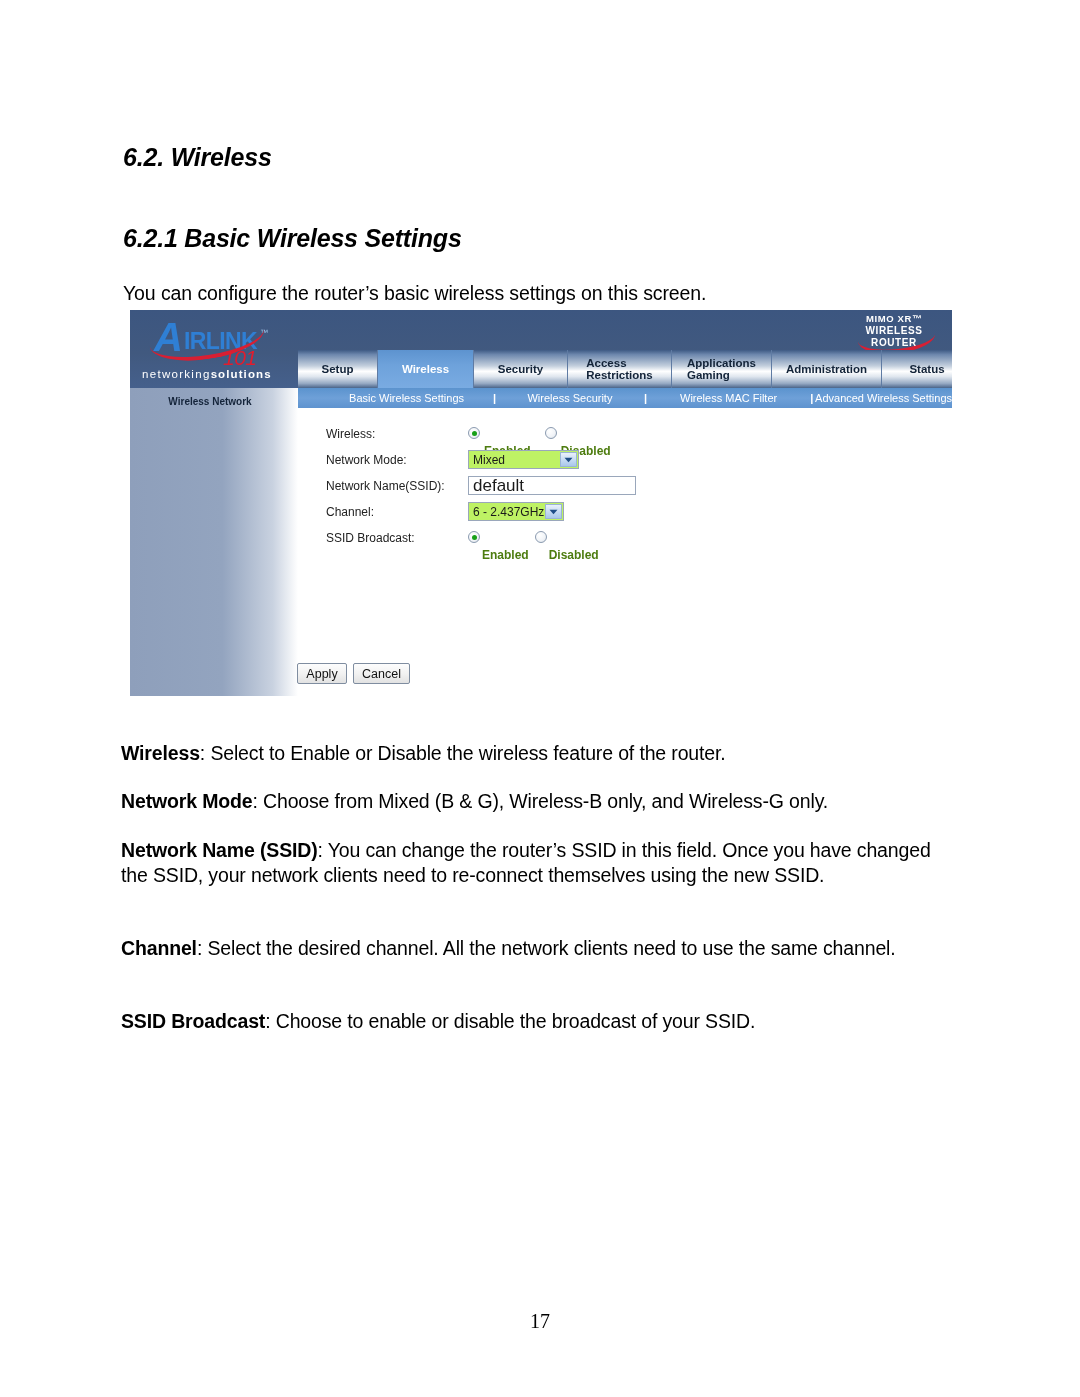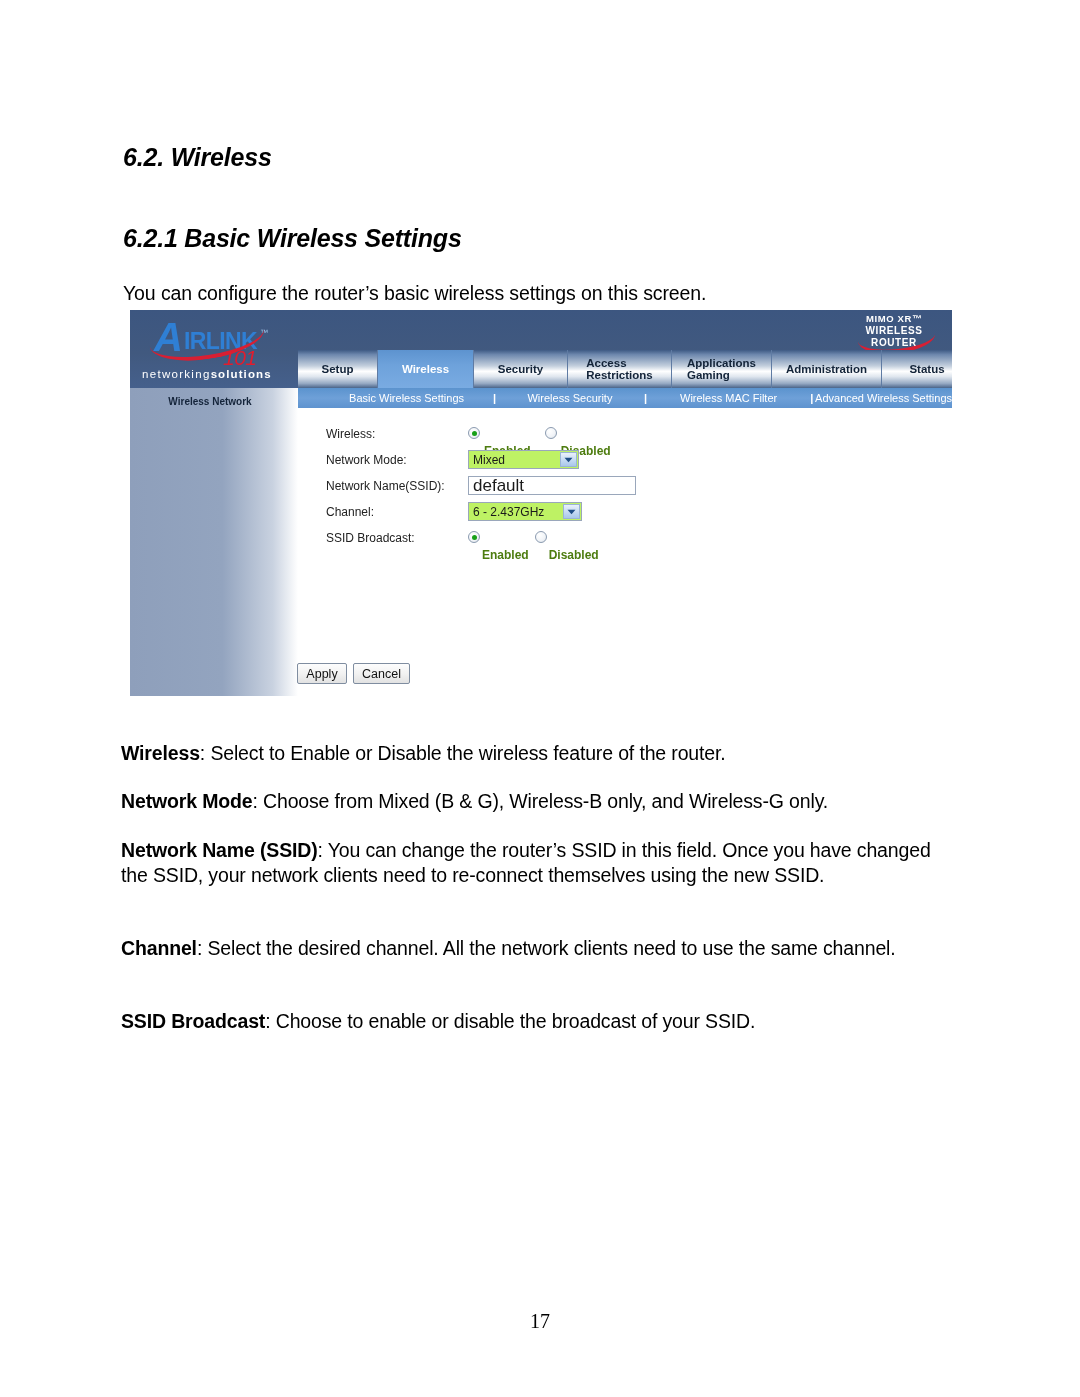--- a/index.html
+++ b/index.html
@@ -370,21 +370,21 @@
   .select-box {
     position: relative;
     height: 19px;
     border: 1px solid #9aa7bb;
     background: #bef264;
     box-sizing: border-box;
     display: flex;
     align-items: center;
   }
   .select-mode    { width: 111px; }
-  .select-channel { width: 114px; }
+  .select-channel { width: 96px; }
   .select-value {
     font-size: 12px;
     color: #1a1a1a;
     padding-left: 4px;
     white-space: nowrap;
   }
   .select-arrow {
     position: absolute;
     right: 1px;
     top: 1px;

